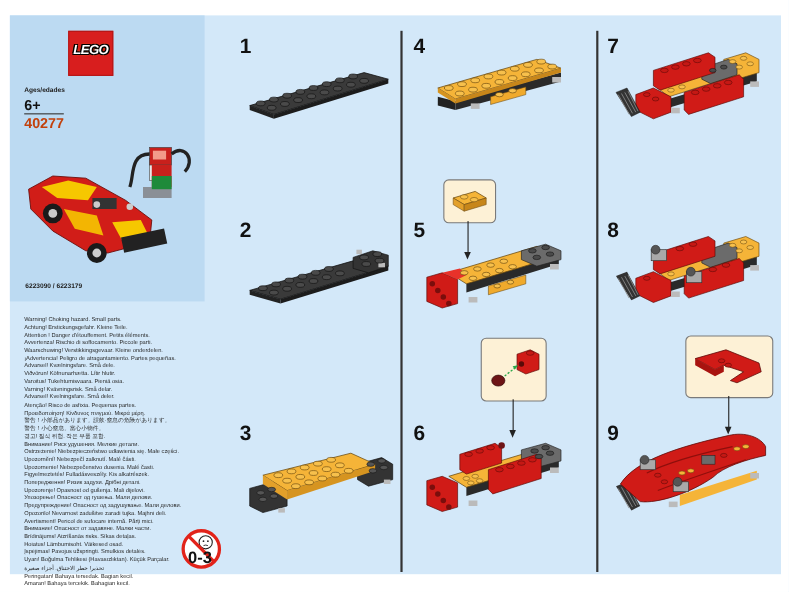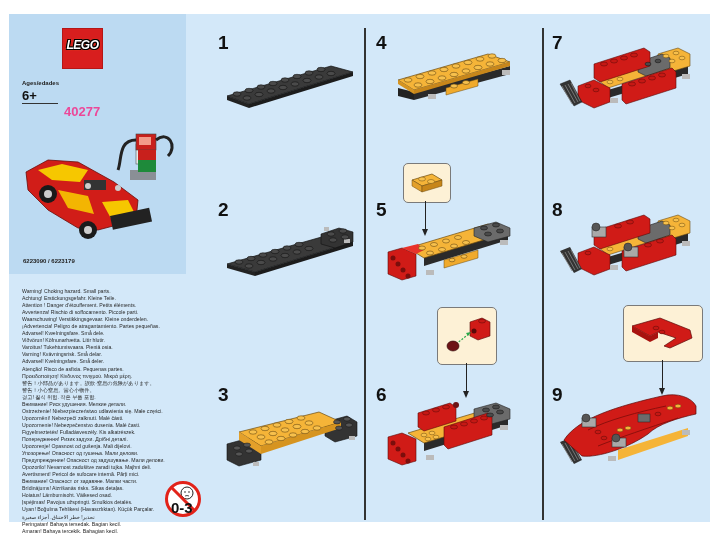--- a/index.html
+++ b/index.html
@@ -4,21 +4,21 @@
 <style>
   html, body { margin:0; padding:0; background:#ffffff; }
   body { width:717px; height:538px; position:relative; overflow:hidden; font-family:"Liberation Sans", sans-serif; }
   .sheet { position:absolute; left:9px; top:14px; width:701px; height:508px; background:#d3e8f9; }
   .left-top { position:absolute; left:9px; top:14px; width:177px; height:260px; background:#bcdaf2; }
   .logo { position:absolute; left:22px; top:28px; width:39px; height:39px; background:#d81e1e; border:1px solid #b51616;margin-left:40px; }
   .logo span { position:absolute; left:0; top:9px; width:39px; text-align:center; color:#fff; font-weight:bold; font-style:italic; font-size:12px; letter-spacing:-0.5px; text-shadow: -1px -1px 0 #000, 1px -1px 0 #000, -1px 1px 0 #000, 1px 1px 0 #000, 0 0 2px #f6c900; }
   .ages-label { position:absolute; left:22px; top:80px; font-size:6px; font-weight:bold; color:#222; }
   .age { position:absolute; left:22px; top:88px; font-size:13px; font-weight:bold; color:#111; }
   .age-rule { position:absolute; left:22px; top:103px; width:36px; height:1px; background:#333; }
-  .setnum { position:absolute; left:22px; top:104px; font-size:13px; font-weight:bold; color:#ec4899;margin-left:42px; }
+  .setnum { position:absolute; left:22px; top:104px; font-size:13px; font-weight:bold; color:#c2410c; }
   .partnums { position:absolute; left:23px; top:258px; font-size:6px; color:#222; font-weight:bold; }
   .warnings { position:absolute; left:22px; top:288px; width:165px; font-size:5.2px; line-height:7.05px; color:#2a2a2a; }
   .warnings div { white-space:nowrap; }
   .age-warn { position:absolute; left:164px; top:480px; width:38px; height:38px; }
   .divider { position:absolute; width:1.5px; background:#333; }
   .step-num { position:absolute; font-size:19px; font-weight:bold; color:#111; }
   .callout { position:absolute; background:#fdf1d6; border:1px solid #7a7a7a; border-radius:5px; }
   .arrow { position:absolute; width:1px; background:#222; }
   .arrow::after { content:""; position:absolute; left:-3px; bottom:-5px; border-left:3.5px solid transparent; border-right:3.5px solid transparent; border-top:7px solid #222; }
   svg { position:absolute; overflow:visible; }

